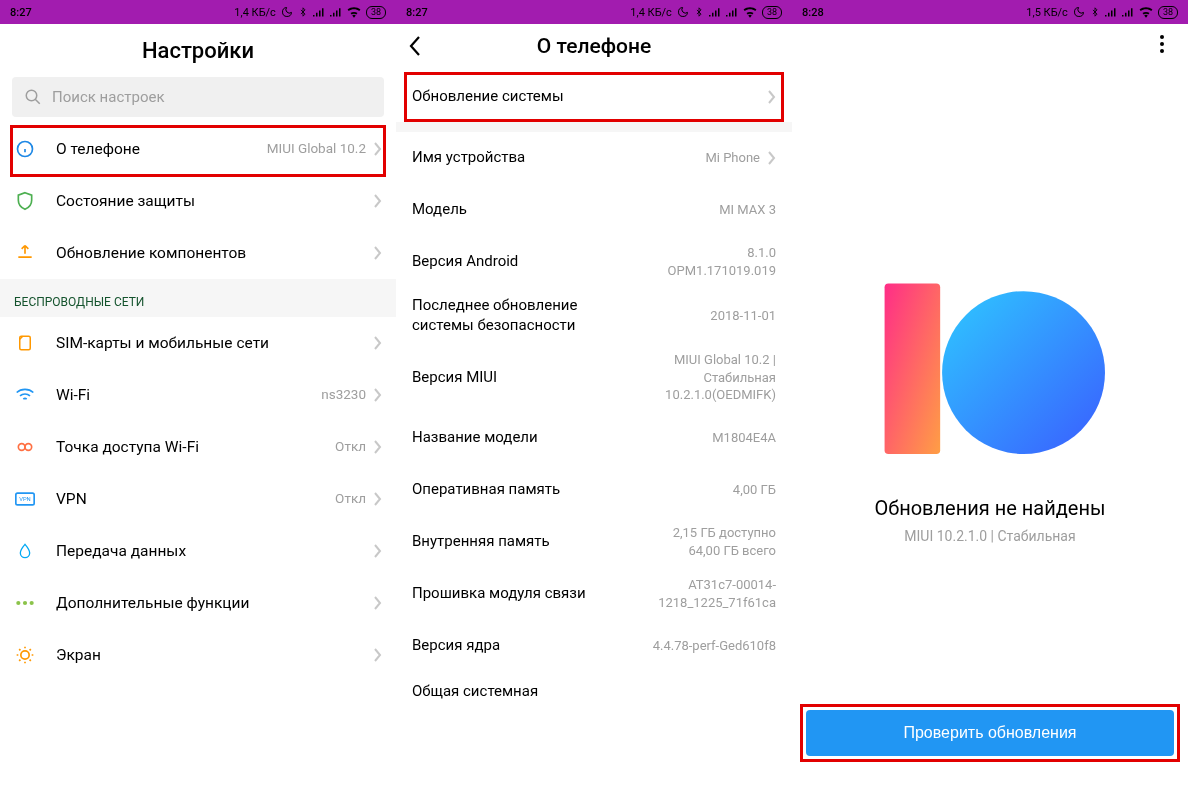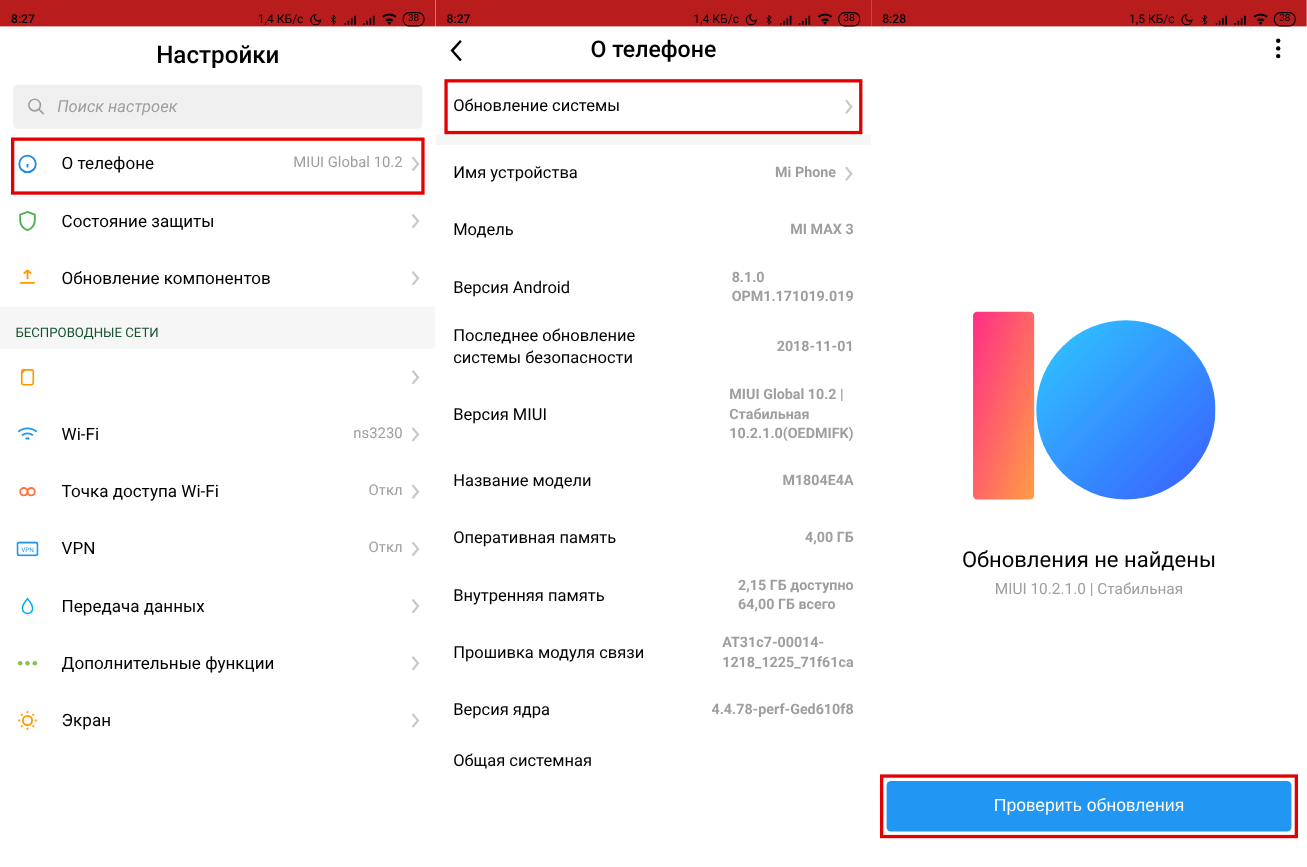--- a/index.html
+++ b/index.html
@@ -17,24 +17,24 @@
     height: 788px;
     background: #fff;
     display: flex;
     flex-direction: column;
     position: relative;
   }
   
   .status {
     height: 24px;
     display: flex;
-    align-items: flex-end;
+    align-items: center;
     font-size: 11px;
     padding: 0 10px;
-    background: #b91c1c;
+    background: #a21caf;
     color: #000;
   }
   .status .time { font-weight: 500; }
   .status .right {
     margin-left: auto;
     display: flex;
     align-items: center;
     gap: 5px;
     font-size: 11px;
   }
@@ -72,21 +72,20 @@
   
   .search {
     margin: 0 12px 6px;
     background: #f0f0f0;
     border-radius: 4px;
     display: flex;
     align-items: center;
     height: 40px;
     padding: 0 12px;
     color: #9e9e9e;
-    font-style: italic;
   }
   .search svg { margin-right: 10px; flex-shrink: 0; }
   .search span { font-size: 15px; }
   
   .row {
     display: flex;
     align-items: center;
     min-height: 52px;
     padding: 0 14px;
     background: #fff;
@@ -146,23 +145,22 @@
   .info-row .k {
     font-size: 15px;
     color: #000;
     line-height: 1.3;
     max-width: 200px;
   }
   .info-row .v {
     margin-left: auto;
     font-size: 13px;
     color: #9e9e9e;
-    text-align: left;
+    text-align: right;
     line-height: 1.35;
-    font-weight: bold;
   }
   .info-row .chev { margin-left: 8px; color:#c8c8c8; flex-shrink:0;}
   
   .col3-body {
     flex: 1;
     display: flex;
     flex-direction: column;
     align-items: center;
     justify-content: center;
   }
@@ -300,20 +298,21 @@
 
   <div class="sect-hdr">БЕСПРОВОДНЫЕ СЕТИ</div>
 
   <div class="row">
     <span class="ico">
       <svg width="18" height="20" viewBox="0 0 24 24" fill="none" stroke="#ff9800" stroke-width="2">
           <rect x="5" y="3" width="14" height="18" rx="2"></rect>
           <path d="M9 3l-4 4"></path>
         </svg>
     </span>
+    <span class="label">SIM-карты и мобильные сети</span>
     <span class="chev" style="margin-left:auto">
         <svg width="8" height="14" viewBox="0 0 8 14" fill="none" stroke="#c8c8c8" stroke-width="2">
           <path d="M1 1l5 6-5 6"></path>
         </svg>
       </span>
   </div>
 
   <div class="row">
     <span class="ico">
       <svg width="20" height="16" viewBox="0 0 24 18" fill="none" stroke="#2196f3" stroke-width="2">

